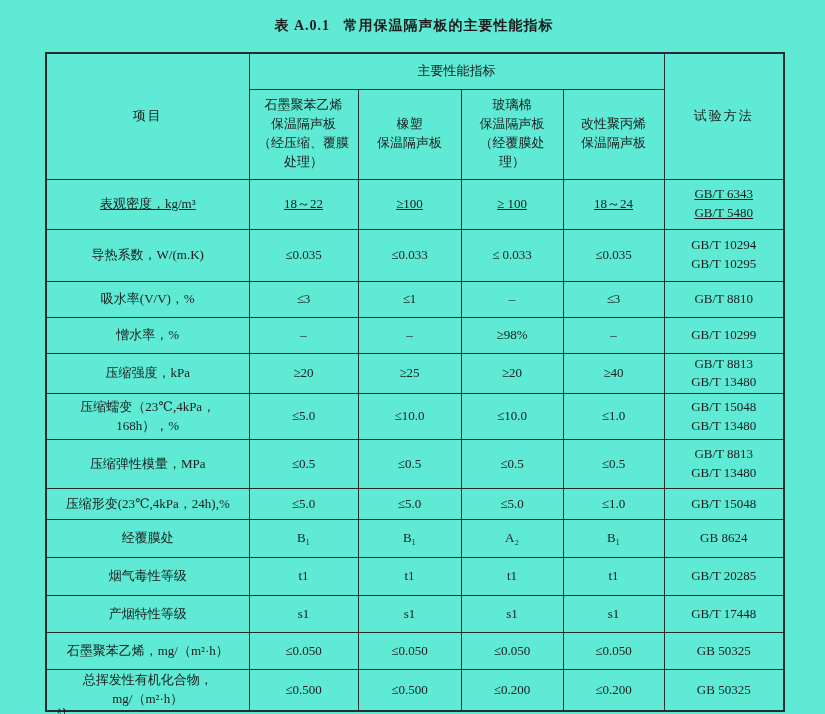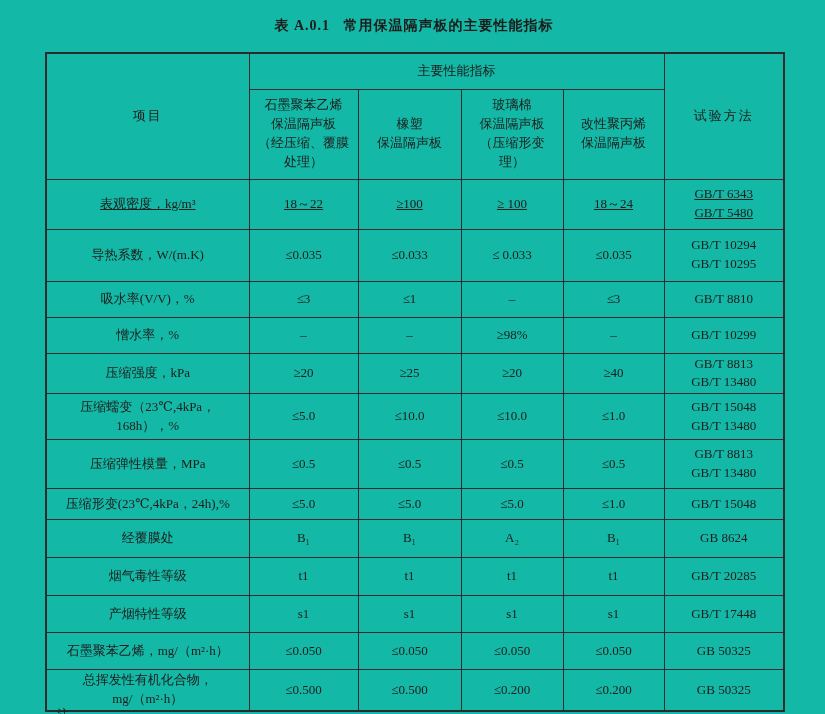--- a/index.html
+++ b/index.html
@@ -7,21 +7,21 @@
   body {
     width: 825px; height: 714px;
     background: #ffffff;
     font-family: "Liberation Serif", "DejaVu Serif", serif;
     color: #1c1c1c;
   }
   .page {
     position: relative;
     width: 825px; height: 714px;
     overflow: hidden;
-    background: #14b8a6;
+    background: #5eead4;
   }
   .doc-title {
     position: absolute;
     top: 17px; left: 45px; width: 738px;
     text-align: center;
     font-size: 14px;
     font-weight: bold;
     letter-spacing: 1px;
     white-space: pre;
   }
@@ -83,21 +83,21 @@
       </tr>
       <tr style="height:90px">
         <th class="material-header">石墨聚苯乙烯
 保温隔声板
 （经压缩、覆膜
 处理）</th>
         <th class="material-header">橡塑
 保温隔声板</th>
         <th class="material-header">玻璃棉
 保温隔声板
-（压缩形变
+（经覆膜处
 理）</th>
         <th class="material-header">改性聚丙烯
 保温隔声板</th>
       </tr>
     </thead>
     <tbody>
         <tr style="height: 50px; text-decoration: underline;">
     <td class="item-cell">表观密度，kg/m³</td>
     <td class="value-cell">18～22</td>
     <td class="value-cell">≥100</td>

